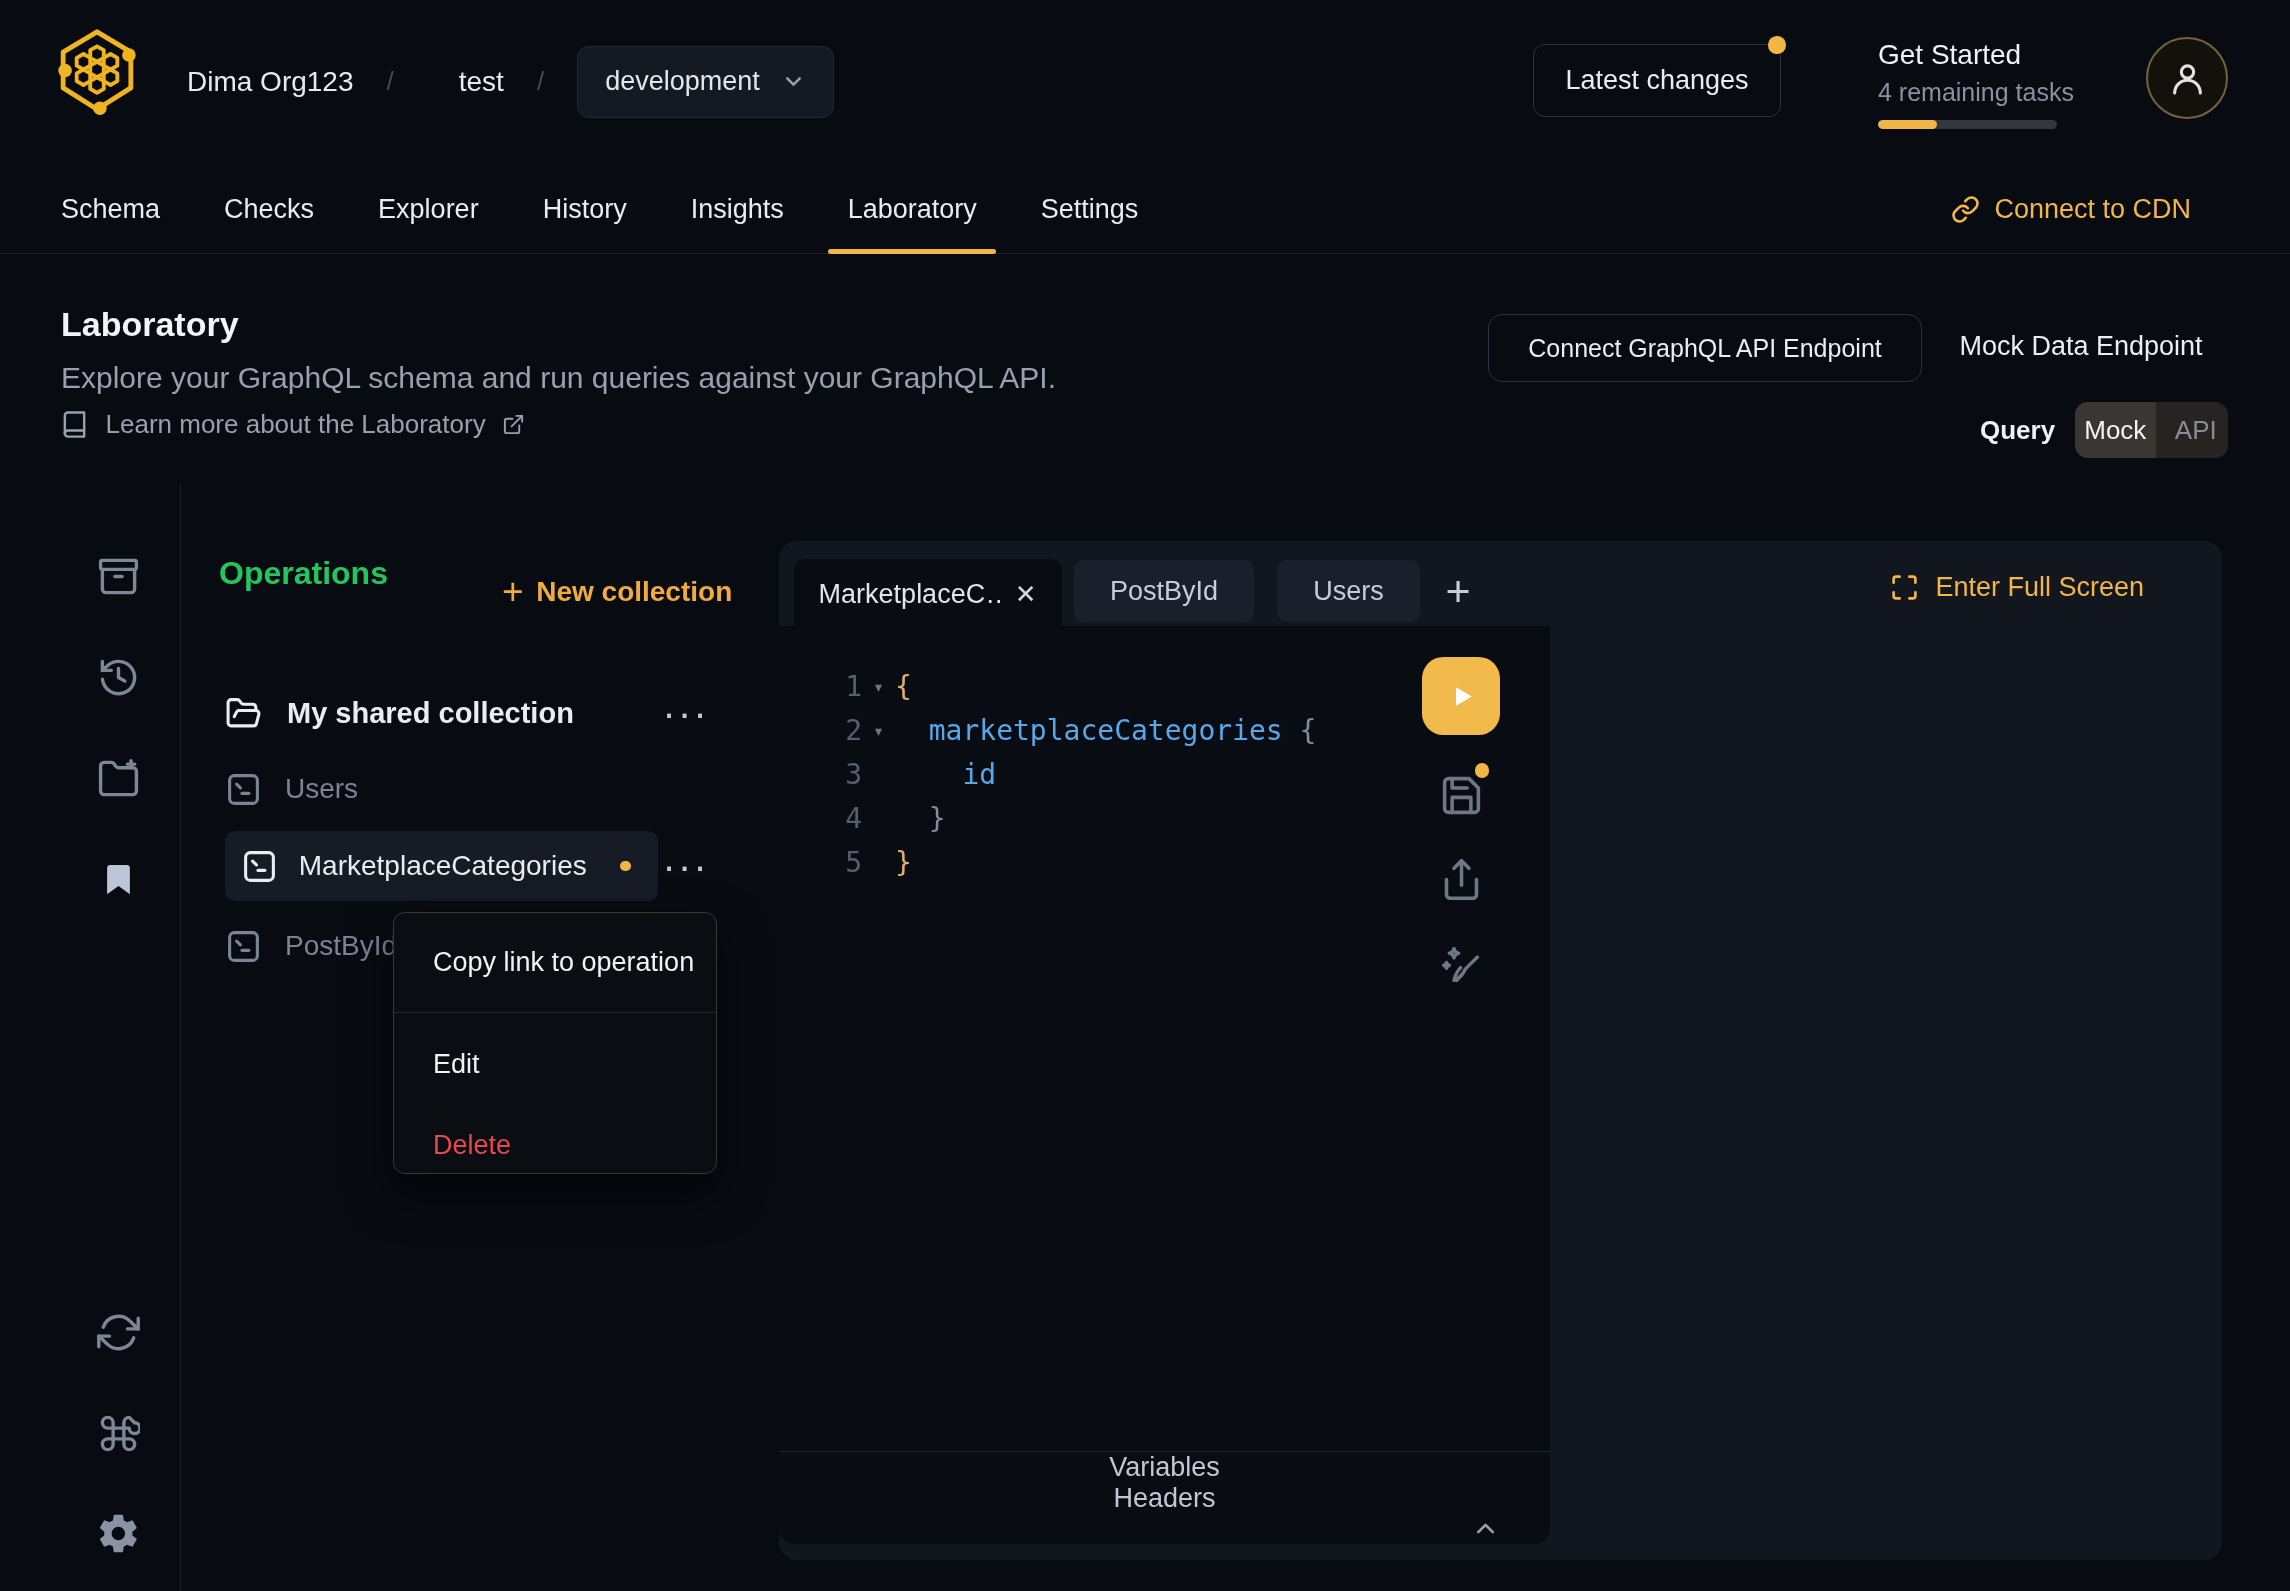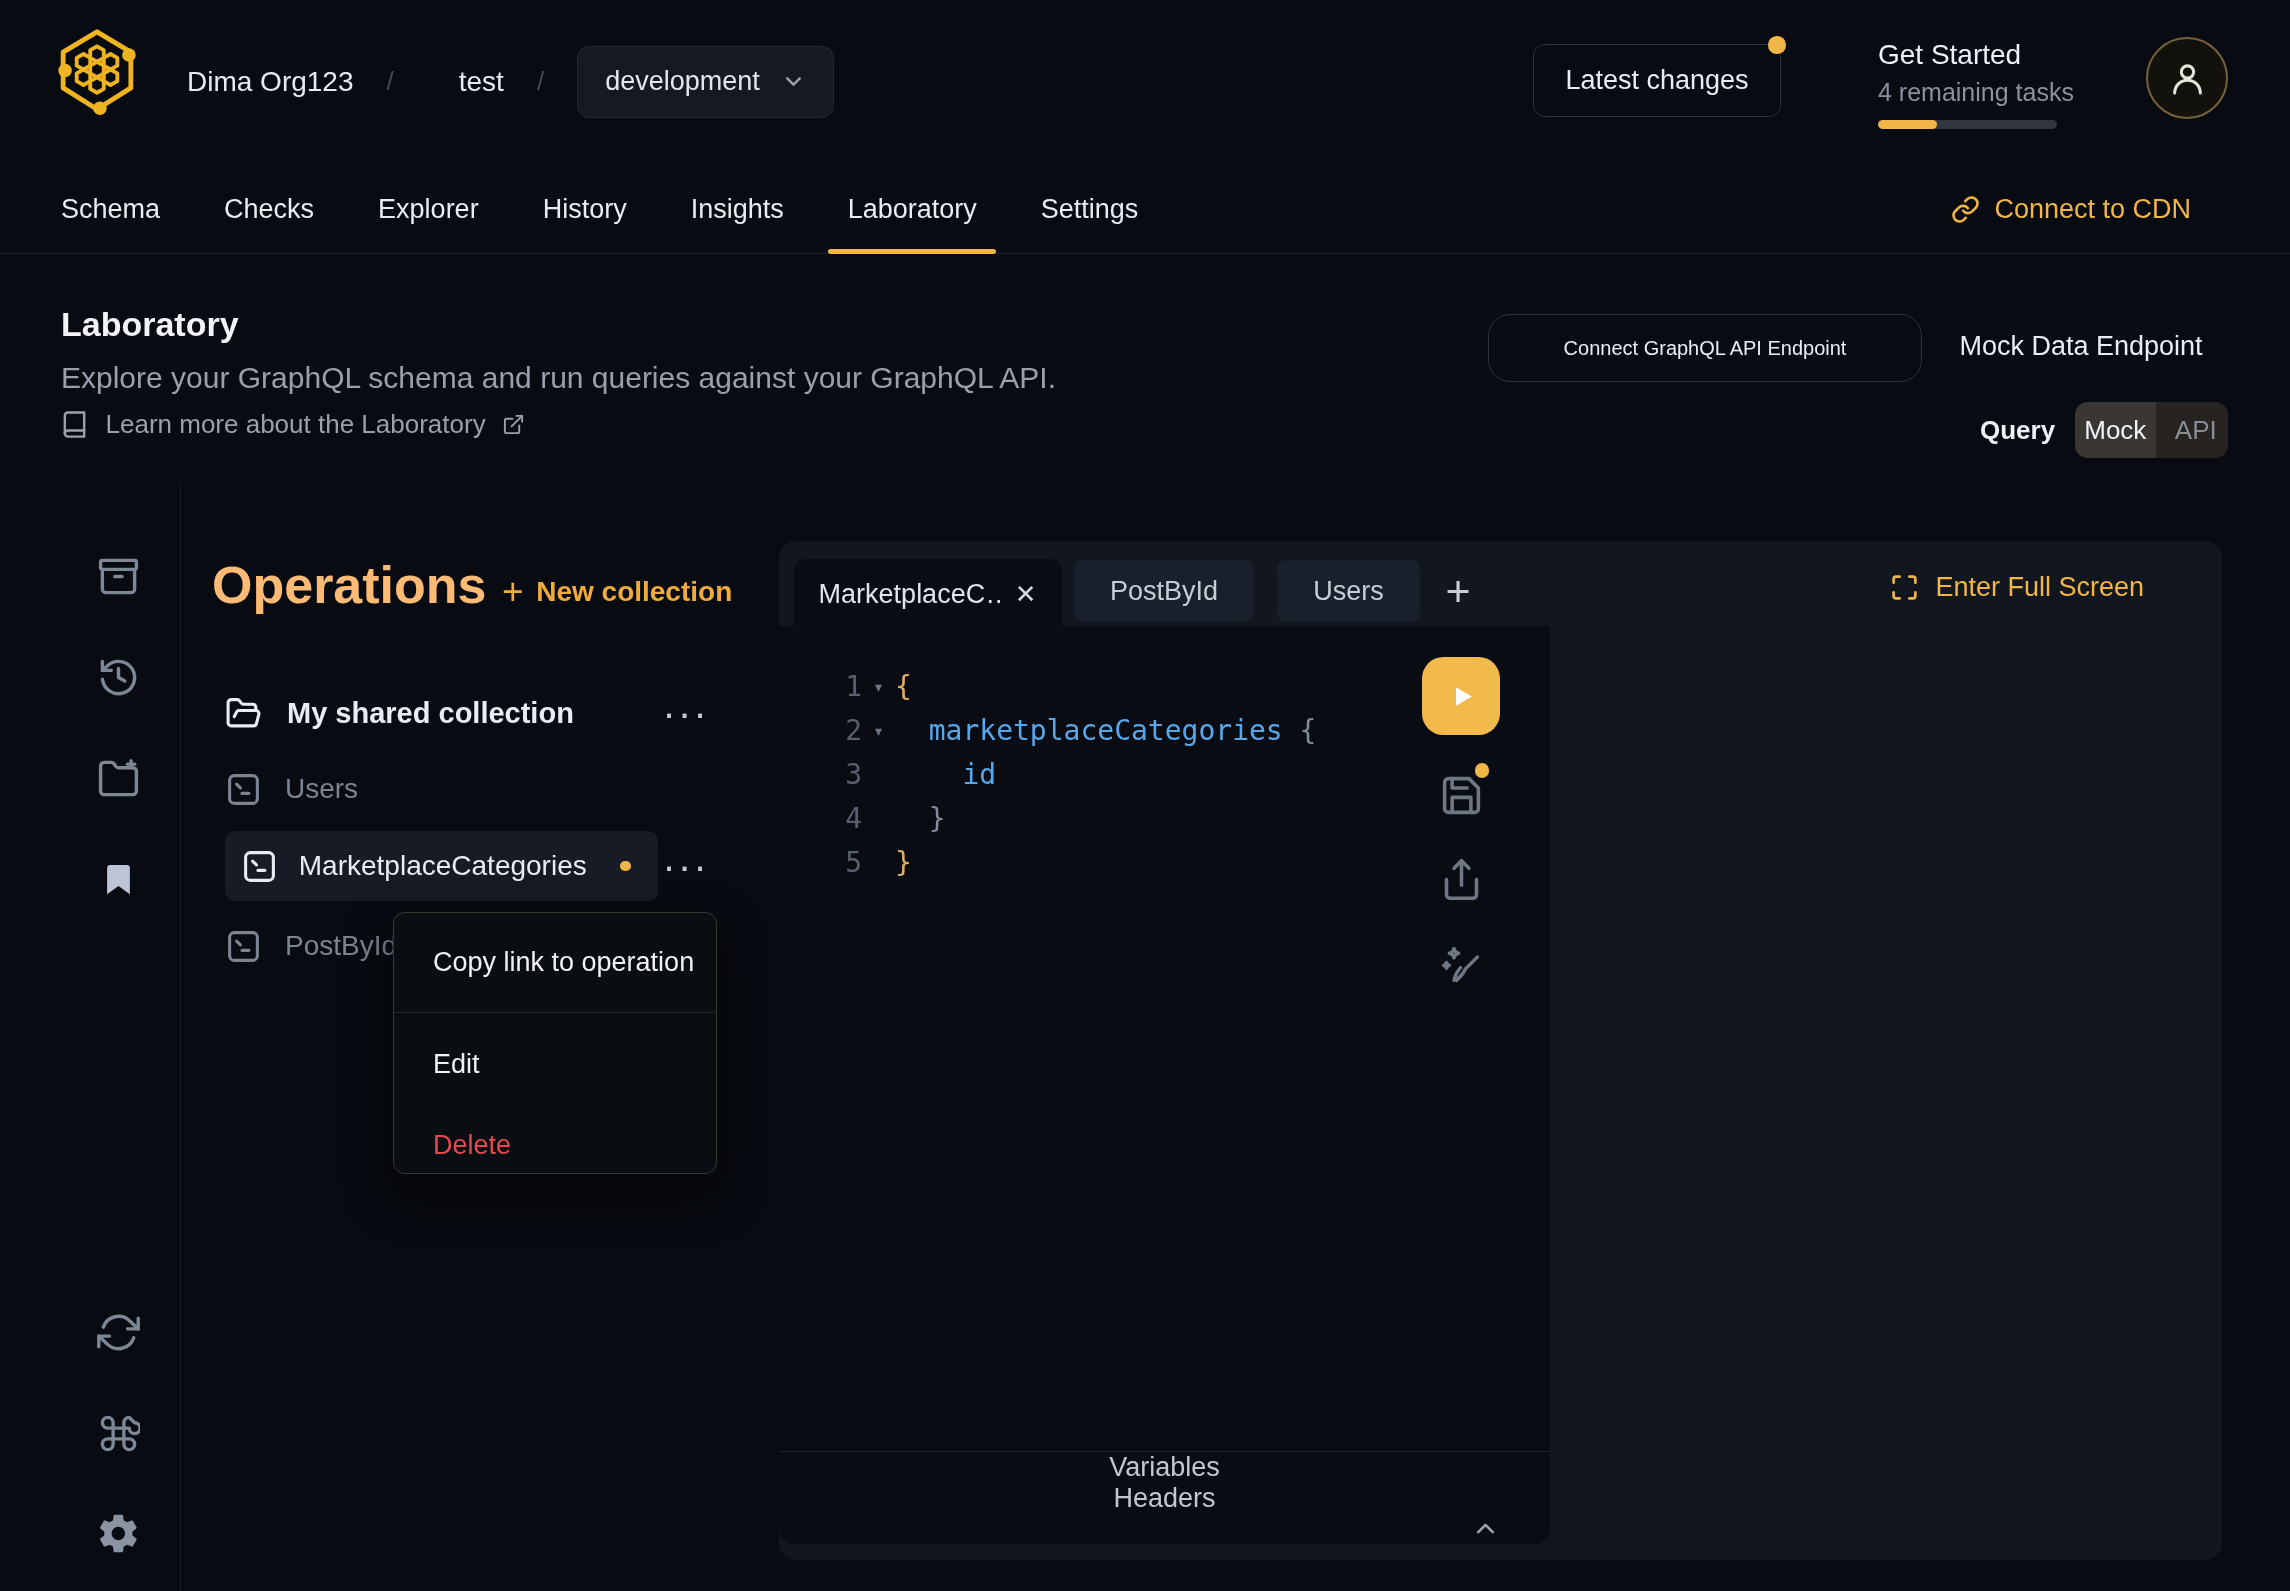--- a/index.html
+++ b/index.html
@@ -34,34 +34,34 @@
   .navbar{left:0;top:165px;width:2290px;height:89px;border-bottom:1px solid var(--hairline);}
   .nav-tabs{position:absolute;left:61px;top:0;height:100%;display:flex;gap:64px;}
   .nav-tab{position:relative;height:100%;display:flex;align-items:center;font-size:27px;color:#e9ecf1;cursor:pointer;}
   .nav-tab.active::after{content:"";position:absolute;left:-19.4px;right:-19.4px;bottom:-1px;height:4.9px;border-radius:2.9px;background:var(--accent);}
   .connect-cdn{position:absolute;right:99px;top:0;height:100%;display:flex;align-items:center;gap:14.6px;color:var(--accent);font-size:27px;cursor:pointer;}
 
   
   .hero-title{left:61px;top:305px;font-size:34px;font-weight:700;color:#f2f4f8;}
   .hero-sub{left:61px;top:361px;font-size:30px;color:var(--muted);}
   .learn-more{left:60px;top:409px;display:flex;align-items:center;gap:16.5px;color:var(--muted);font-size:26px;cursor:pointer;}
-  .endpoint-btn{left:1488px;top:314px;width:434px;height:68px;border:1px solid var(--border);border-radius:22px;display:flex;align-items:center;justify-content:center;font-size:20px;color:#eaedf2;cursor:pointer;}
+  .endpoint-btn{left:1488px;top:314px;width:434px;height:68px;border:1px solid var(--border);border-radius:14px;display:flex;align-items:center;justify-content:center;font-size:25px;color:#eaedf2;cursor:pointer;}
   .mock-endpoint{left:1958px;top:331px;width:246px;text-align:center;font-size:27px;color:#eaedf2;cursor:pointer;}
   .query-label{left:1980px;top:415px;font-size:26px;font-weight:700;color:#eef1f6;}
   .query-toggle{left:2075px;top:402px;width:153px;height:56px;border-radius:12.6px;overflow:hidden;display:flex;}
   .seg{display:flex;align-items:center;justify-content:center;font-size:26px;cursor:pointer;}
   .seg-mock{flex:1.25;background:#3a3631;color:#f1f3f6;}
   .seg-api{flex:1;background:#262320;color:#878c95;padding-left:8px;}
 
   
   .rail-icon{left:93px;width:50px;height:50px;display:flex;align-items:center;justify-content:center;cursor:pointer;}
   .v-divider{left:180px;top:485px;width:1px;height:1106px;background:#191e27;}
 
   
-  .ops-title{left:212px;top:555px;font-size:52px;font-weight:700;color:#fdba74;}
+  .ops-title{left:219px;top:555px;font-size:32px;font-weight:700;color:#22c55e;}
   .new-collection{left:502px;top:573px;display:flex;align-items:center;gap:12.6px;color:#f0ab3a;cursor:pointer;}
   .nc-plus{font-size:37px;font-weight:300;line-height:1;}
   .nc-label{font-size:28px;font-weight:600;}
   .coll-header{left:225px;top:683px;width:437px;height:60px;display:flex;align-items:center;color:#e9ecf2;cursor:pointer;}
   .coll-header .label{margin-left:25px;font-size:29px;font-weight:600;}
   .tree-row{left:225px;height:60px;display:flex;align-items:center;gap:23px;color:var(--dim);font-size:28px;cursor:pointer;}
   .row-selected{left:225px;top:831px;width:433px;height:70px;background:#161b25;border-radius:9.7px;display:flex;align-items:center;padding-left:15.5px;color:#e9edf3;font-size:28px;cursor:pointer;}
   .row-selected .label{margin-left:21.3px;}
   .unsaved-dot{margin-left:auto;margin-right:27px;width:10.7px;height:10.7px;border-radius:50%;background:var(--accent);}
   .ellipsis-btn{width:47px;display:flex;align-items:center;justify-content:center;color:#c3c9d3;font-size:41px;letter-spacing:1.9px;cursor:pointer;line-height:1;}

